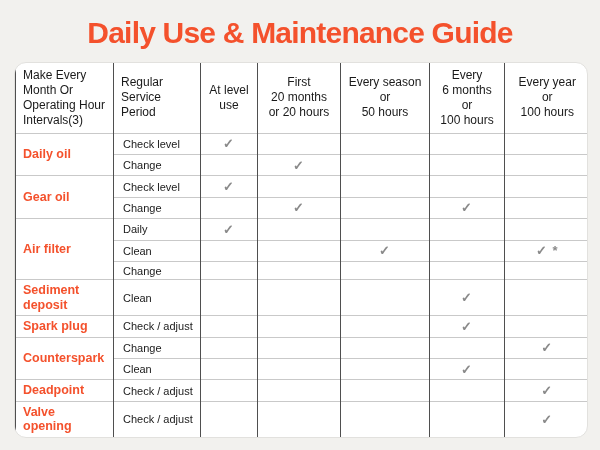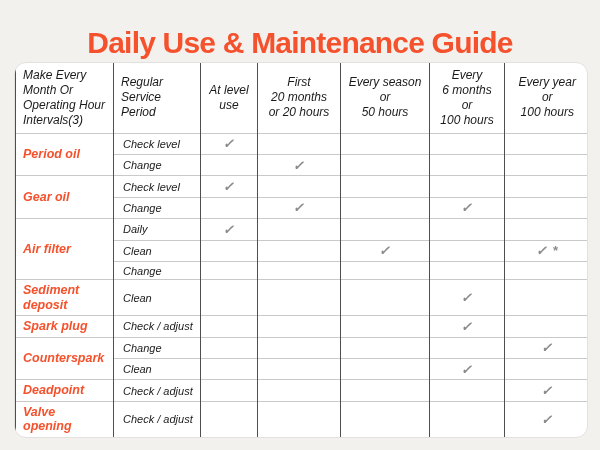--- a/index.html
+++ b/index.html
@@ -5,33 +5,33 @@
   html,body{margin:0;padding:0;}
   body{
     width:600px;height:450px;position:relative;overflow:hidden;
     background:#f2f1ee;
     font-family:"Liberation Sans", sans-serif;
     color:#1a1a1a;
     --accent:#F4512C;
     --check:#8A8A8A;
   }
   .title{
-    margin:10px;padding:16px 0 0 0;
+    margin:0;padding:16px 0 0 0;
     text-align:center;
     font-size:30px;font-weight:bold;letter-spacing:-0.8px;
     color:var(--accent);
   }
   .card{
     position:absolute;left:14px;top:62px;width:574px;height:376px;
     background:#ffffff;border:1px solid #e2e1de;border-radius:12px;
     overflow:hidden;box-sizing:border-box;
   }
   table{
     border-collapse:collapse;table-layout:fixed;
-    width:100%;height:100%;font-style:italic;
+    width:100%;height:100%;
   }
   th,td{
     border-left:1px solid #4f4f4f;
     border-top:1px solid #c9c9c9;
     box-sizing:border-box;
     padding:2px 6px;
     vertical-align:middle;
   }
   tr.hdr th{border-top:none;}
   tr.hdr{height:70px;}
@@ -87,21 +87,21 @@
 6 months
 or
 100 hours</th>
         <th>Every year
 or
 100 hours</th>
       </tr>
     </thead>
     <tbody>
         <tr>
-          <td class="item" rowspan="2">Period oil</td>
+          <td class="item" rowspan="2">Daily oil</td>
           <td class="task">Check level</td>
           <td class="mark">✓</td>
           <td class="mark"></td>
           <td class="mark"></td>
           <td class="mark"></td>
           <td class="mark"></td>
         </tr>
         <tr>
           <td class="task">Change</td>
           <td class="mark"></td>

